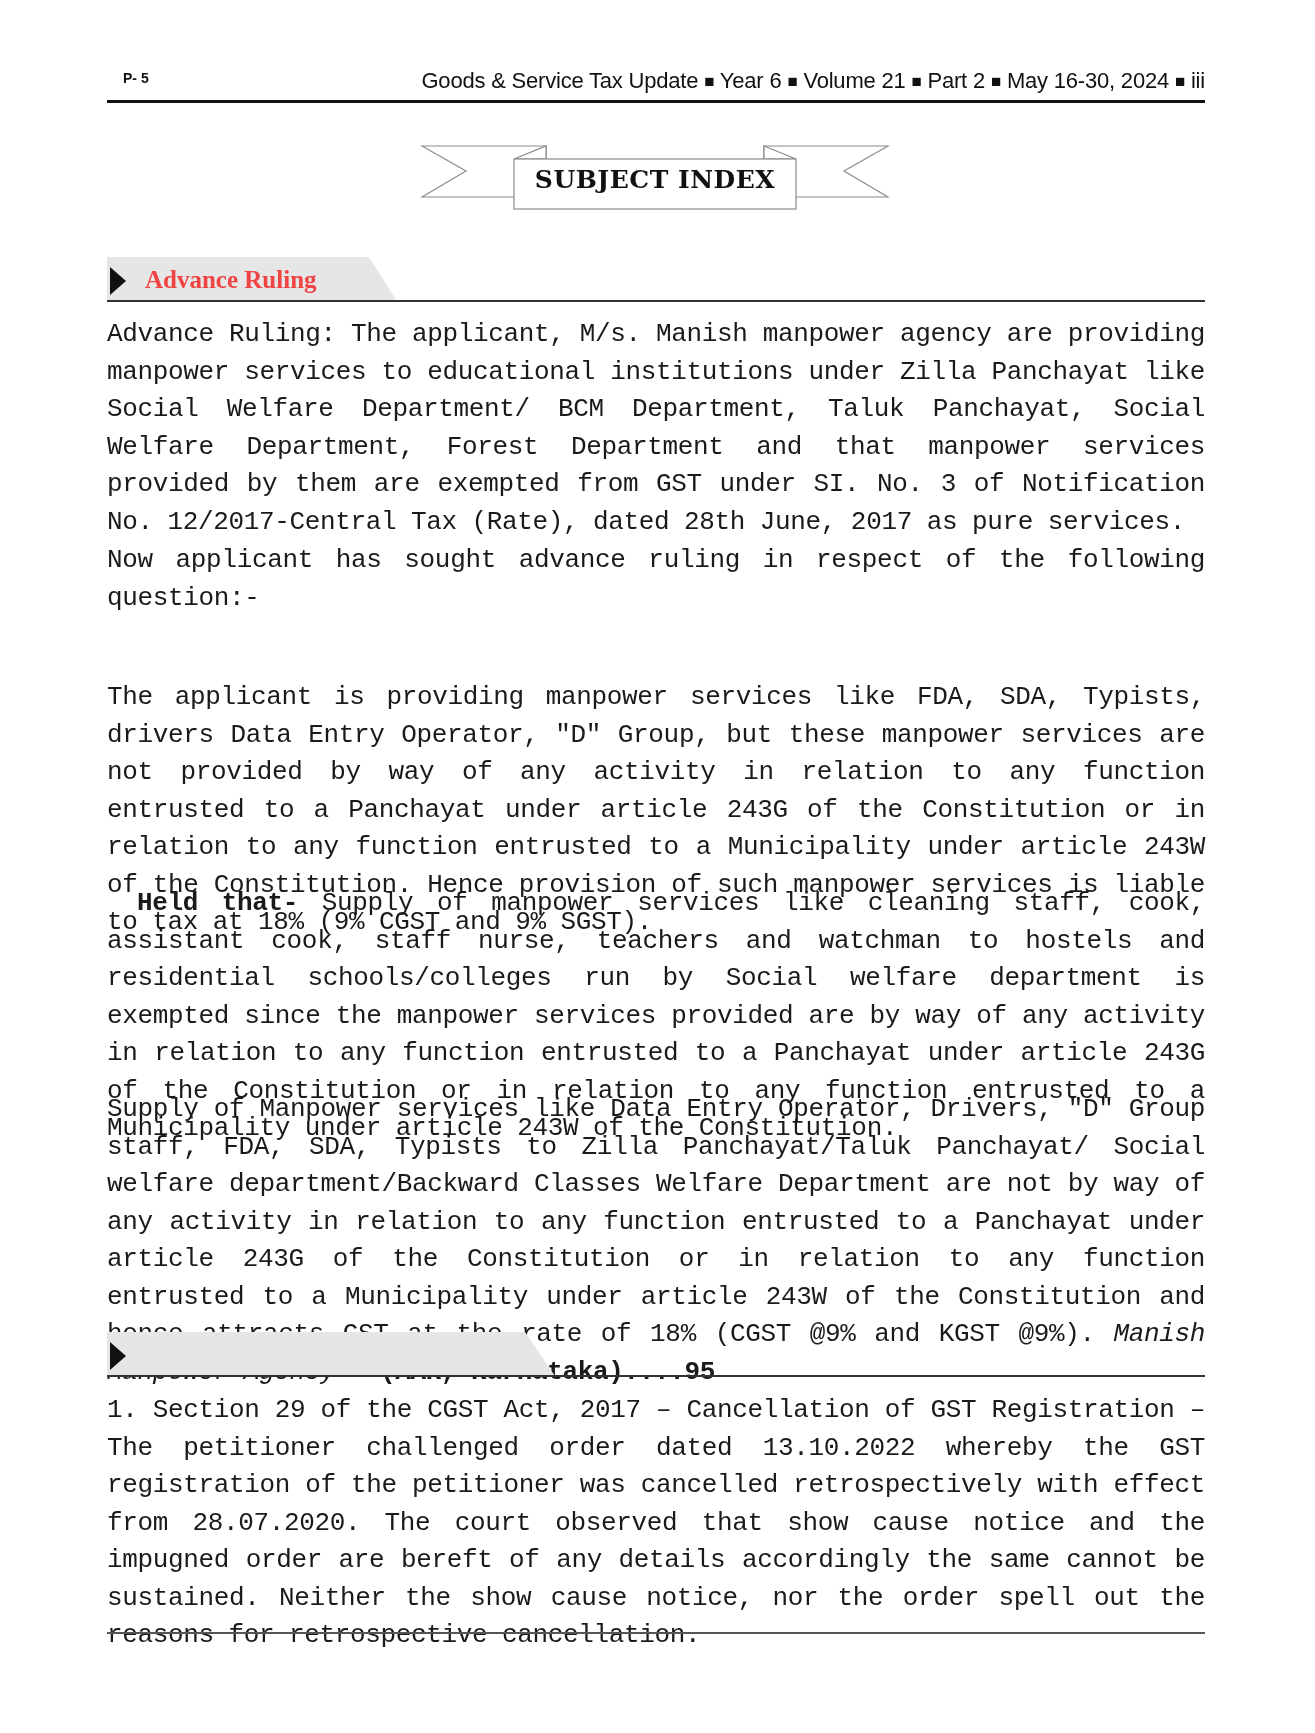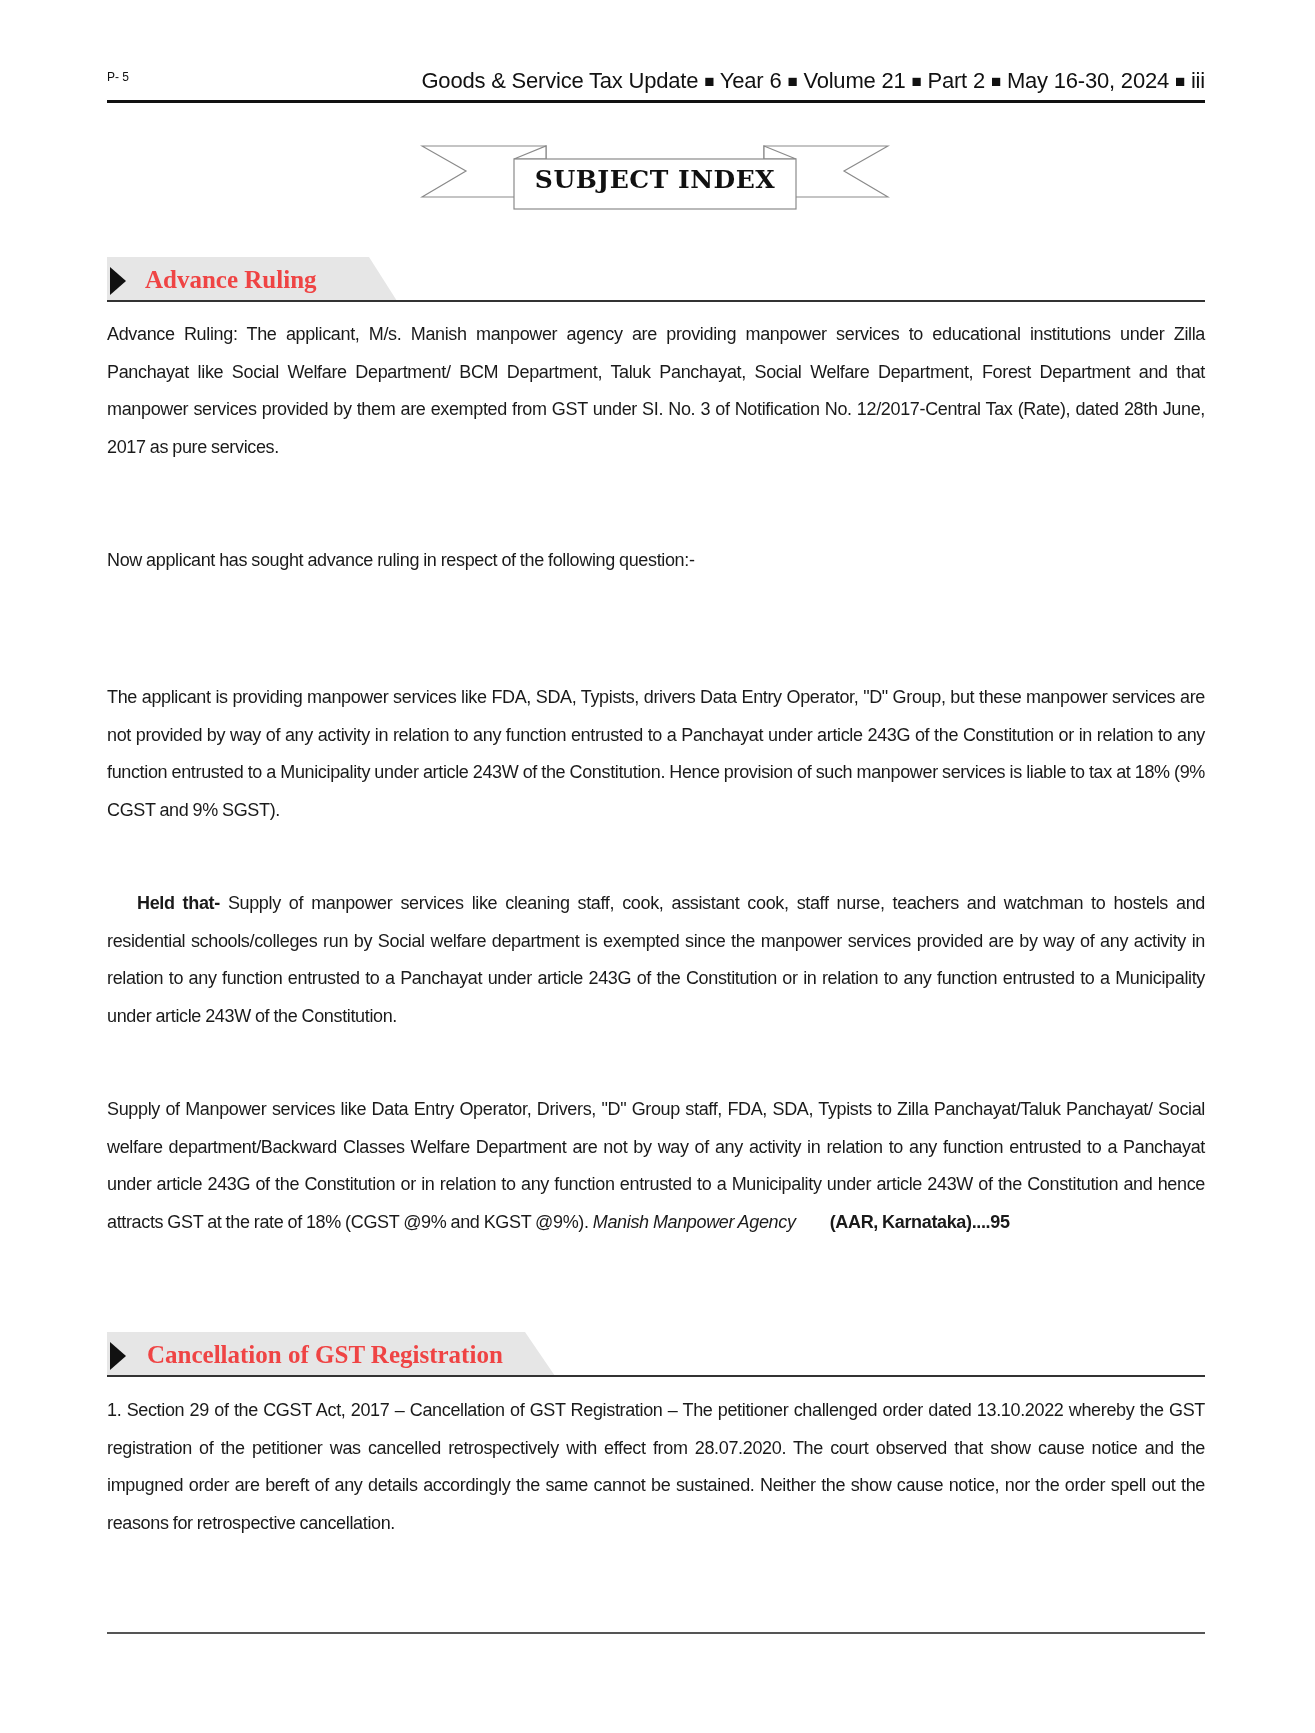--- a/index.html
+++ b/index.html
@@ -2,43 +2,43 @@
 <html><head>
 <meta charset="utf-8">
 <style>
   html, body { margin:0; padding:0; background:#ffffff; }
   body { width:1315px; height:1733px; position:relative; overflow:hidden; color:#1a1a1a; }
   .page { position:absolute; left:0; top:0; width:1315px; height:1733px; }
 
   
   .run-head { position:absolute; left:107px; top:66px; width:1098px; height:36px;
     font-family:"Liberation Sans", sans-serif; font-size:22px; color:#111; }
-  .run-head .pg { position:absolute; left:0; top:4px; font-size:12px; }
+  .run-head .pg { position:absolute; left:16px; top:4px; font-size:14px;font-weight:bold; }
   .run-head .title { position:absolute; right:0; top:2px; white-space:nowrap; letter-spacing:-0.2px; }
   .run-head .title .sq { font-size:17px; position:relative; top:-1px; }
   .head-rule { position:absolute; left:107px; top:100px; width:1098px; height:3px; background:#111; }
 
   
   .banner { position:absolute; left:420px; top:143px; width:470px; height:70px; }
   .banner svg { position:absolute; left:0; top:0; }
   .banner-label { position:absolute; left:94px; top:16px; width:282px; height:42px;
     text-align:center; line-height:42px;
     font-family:"DejaVu Serif", serif; font-weight:bold; font-size:25px; letter-spacing:0.5px; color:#111; }
 
   
   .sec-head { position:absolute; left:107px; width:1098px; height:46px; }
   .sec-head .arrow { position:absolute; left:3px; top:10px; width:0; height:0;
     border-top:14px solid transparent; border-bottom:14px solid transparent; border-left:16px solid #111; }
   .sec-head .label { position:absolute; left:38px; top:9px; font-family:"Liberation Serif", serif;
     font-weight:bold; font-size:25px; color:#ef4444; white-space:nowrap; }
   .sec-head .rule { position:absolute; left:0; top:43px; width:1098px; height:2px; background:#333; }
 
   
-  .para { position:absolute; left:107px; width:1098px; font-family:Liberation Sans, sans-serif;
-    font-size:18px; line-height:37.5px; text-align:justify; color:#1a1a1a; letter-spacing:-0.35px; word-spacing:-0.5px; }
+  .para { position:absolute; left:107px; width:1098px; font-family:Liberation Mono, monospace;
+    font-size:26px; line-height:37.5px; text-align:justify; color:#1a1a1a; letter-spacing:-0.35px; word-spacing:-0.5px; }
   .para b { font-weight:bold;margin-left:30px; }
   .para i { font-style:italic; }
 
   .foot-rule { position:absolute; left:107px; top:1632px; width:1098px; height:2px; background:#555; }
 </style>
 </head>
 <body>
 
 <div class="page">
 
@@ -90,20 +90,19 @@
   <p class="para" style="top:542px;margin:0;">Now applicant has sought advance ruling in respect of the following question:-</p>
   <p class="para" style="top:679px;margin:0;">The applicant is providing manpower services like FDA, SDA, Typists, drivers Data Entry Operator, "D" Group, but these manpower services are not provided by way of any activity in relation to any function entrusted to a Panchayat under article 243G of the Constitution or in relation to any function entrusted to a Municipality under article 243W of the Constitution. Hence provision of such manpower services is liable to tax at 18% (9% CGST and 9% SGST).</p>
   <p class="para" style="top:885px;margin:0;"><b>Held that-</b><span> Supply of manpower services like cleaning staff, cook, assistant cook, staff nurse, teachers and watchman to hostels and residential schools/colleges run by Social welfare department is exempted since the manpower services provided are by way of any activity in relation to any function entrusted to a Panchayat under article 243G of the Constitution or in relation to any function entrusted to a Municipality under article 243W of the Constitution.</span></p>
   <p class="para" style="top:1091px;margin:0;"><span>Supply of Manpower services like Data Entry Operator, Drivers, "D" Group staff, FDA, SDA, Typists to Zilla Panchayat/Taluk Panchayat/ Social welfare department/Backward Classes Welfare Department are not by way of any activity in relation to any function entrusted to a Panchayat under article 243G of the Constitution or in relation to any function entrusted to a Municipality under article 243W of the Constitution and hence attracts GST at the rate of 18% (CGST @9% and KGST @9%). </span><i>Manish Manpower Agency</i><b> (AAR, Karnataka)....95</b></p>
 
   <div class="sec-head" style="top:1332px;">
     <svg style="position:absolute;left:0;top:0;" width="480" height="44">
       <polygon points="0,0 418,0 448,44 0,44" fill="#e6e6e6"></polygon>
     </svg>
     <div class="arrow"></div>
-    <div class="label" style="left:40px;">Cancellation of GST Registration</div>
     <div class="rule"></div>
   </div>
 
   <p class="para" style="top:1392px;margin:0;">1. Section 29 of the CGST Act, 2017 – Cancellation of GST Registration – The petitioner challenged order dated 13.10.2022 whereby the GST registration of the petitioner was cancelled retrospectively with effect from 28.07.2020. The court observed that show cause notice and the impugned order are bereft of any details accordingly the same cannot be sustained. Neither the show cause notice, nor the order spell out the reasons for retrospective cancellation.</p>
 
   <div class="foot-rule"></div>
 </div>
 
 </body></html>

